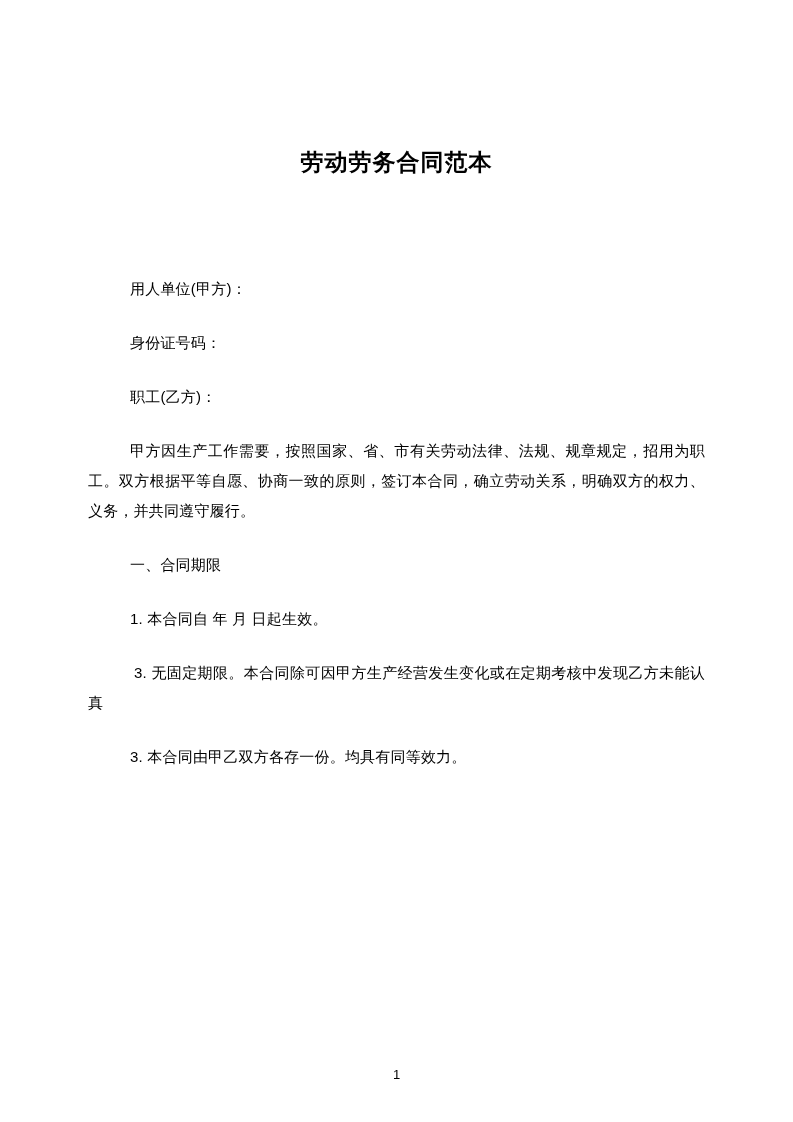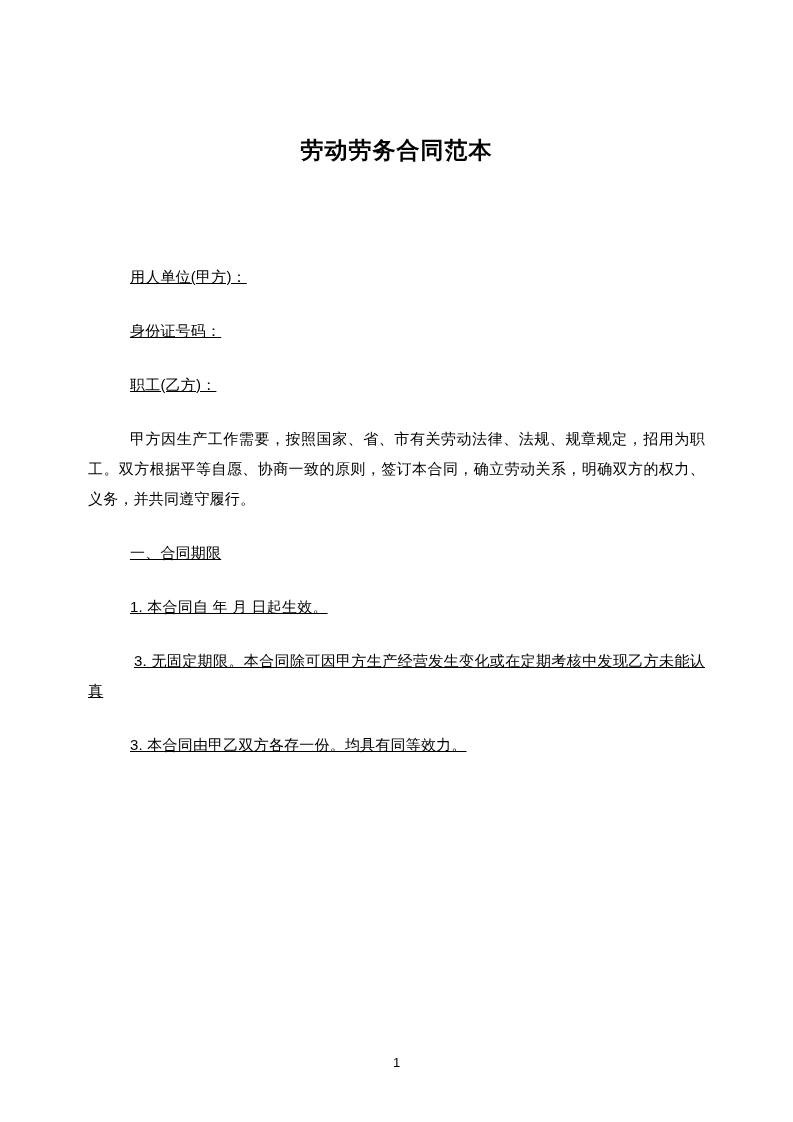--- a/index.html
+++ b/index.html
@@ -20,47 +20,45 @@
     width: 793px;
     height: 1122px;
     box-sizing: border-box;
     padding: 0 88px;
   }
   .doc-title {
     text-align: center;
     font-size: 23px;
     font-weight: bold;
     letter-spacing: 1px;
-    margin: 0;
+    margin: 12px;
     padding-top: 136px;
     line-height: 1.3;
   }
   .body-block {
     margin-top: 96px;
   }
   p.para {
     font-size: 15px;
     line-height: 30px;
     margin: 0 0 24px 0;
     text-align: justify;
     letter-spacing: 0.2px;
   }
   p.indent1 {
     text-indent: 0;
     padding-left: 42px;
-    text-decoration: underline;
   }
   p.flow {
     padding-left: 0;
     text-indent: 42px;
   }
   p.flow-small {
     padding-left: 0;
     text-indent: 46px;
-    text-decoration: underline;
   }
   .page-number {
     position: absolute;
     left: 0;
     right: 0;
     bottom: 52px;
     text-align: center;
     font-size: 13px;
     color: #000;
   }

